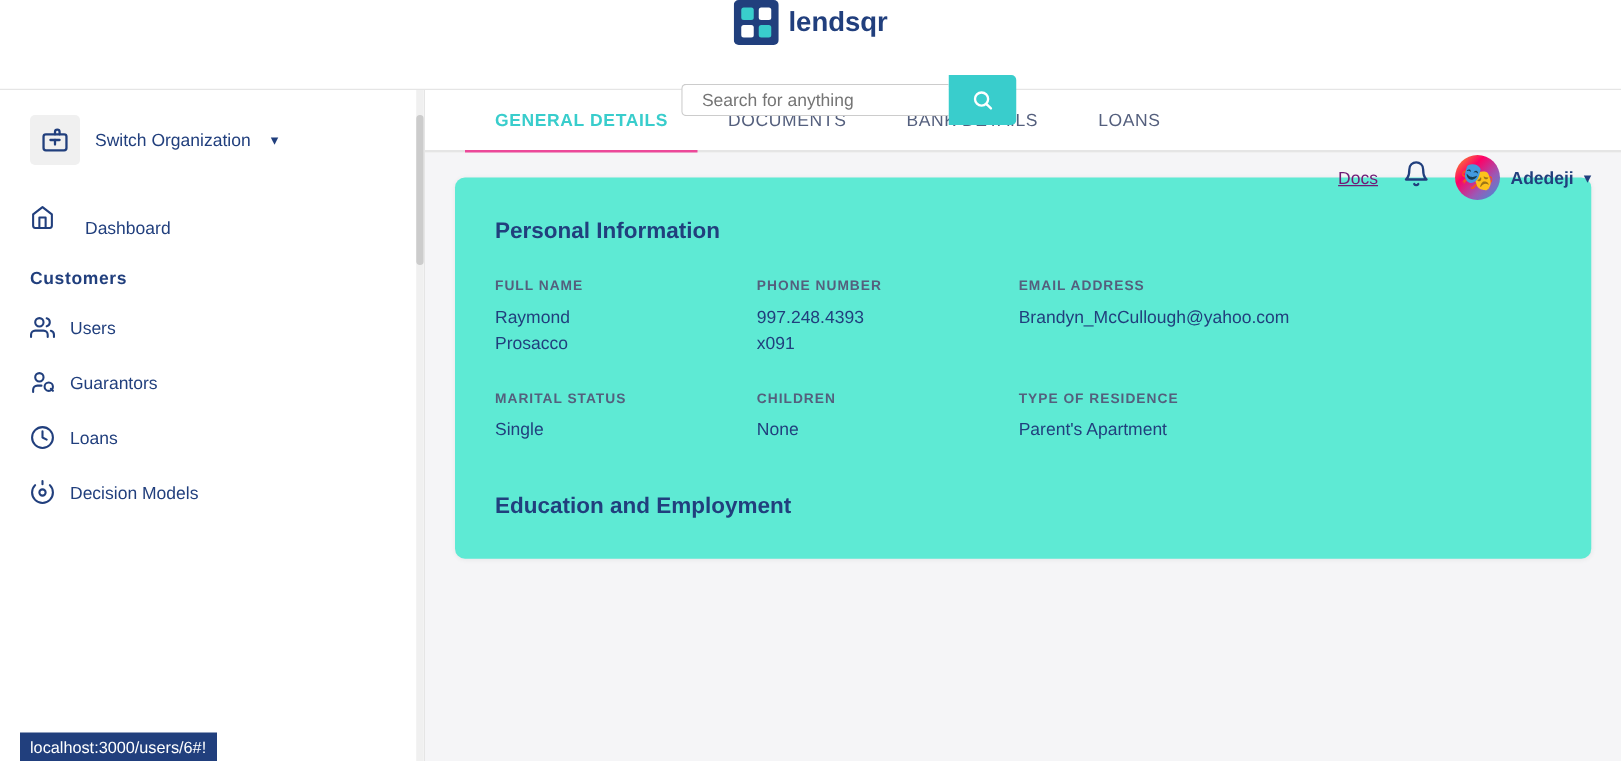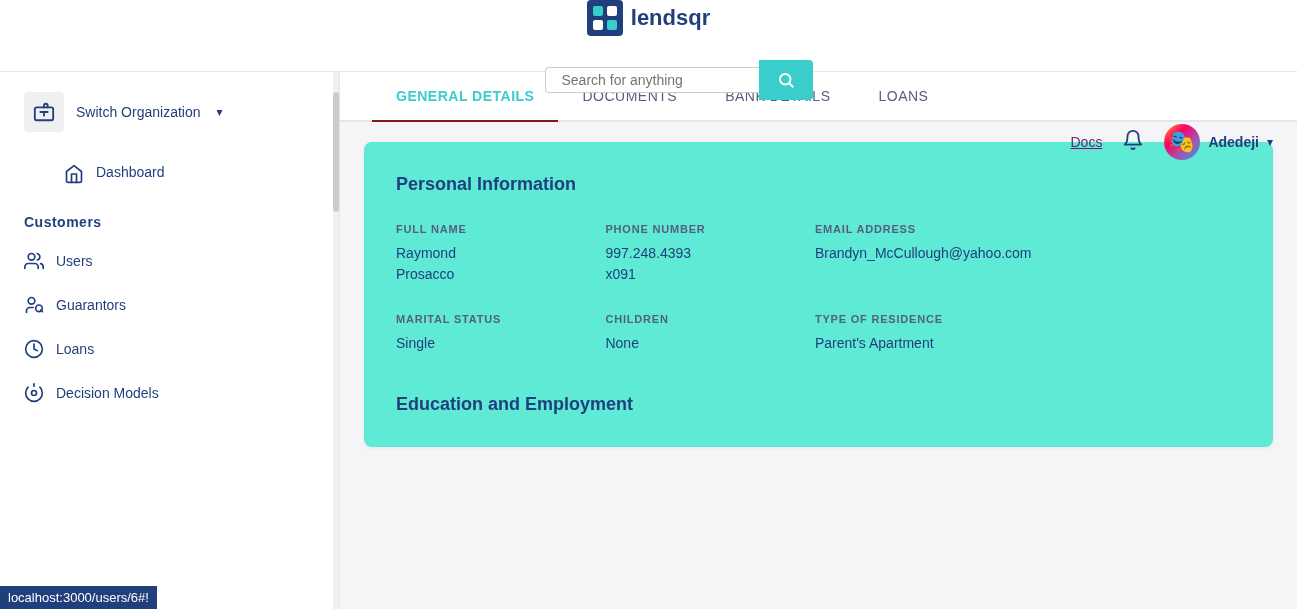--- a/index.html
+++ b/index.html
@@ -160,25 +160,24 @@
       color: #213f7d;
     }
     .switch-org-chevron {
       font-size: 12px;
       color: #213f7d;
       margin-left: 4px;
     }
 
     .dashboard-link {
       display: flex;
-      align-items: flex-start;
-      gap: 12px;
+      align-items: flex-end;
+      gap: 24px;
       padding: 12px 24px;
       cursor: pointer;
-      margin-left: 40px;
     }
     .dashboard-icon {
       font-size: 20px;
       color: #213f7d;
     }
     .dashboard-text {
       font-size: 14px;
       color: #213f7d;
     }
 
@@ -234,21 +233,21 @@
       color: #545f7d;
       cursor: pointer;
       border-bottom: 2px solid transparent;
       margin-bottom: -2px;
       font-weight: 500;
       letter-spacing: 0.5px;
       text-transform: uppercase;
     }
     .tab.active {
       color: #39cdcc;
-      border-bottom: 2px solid #7f1d1d;
+      border-bottom: 2px solid #ec4899;
       font-weight: 600;
     }
 
     
     .card {
       margin: 20px 24px;
       background: #5eead4;
       border-radius: 8px;
       padding: 32px;
       box-shadow: 0 1px 4px rgba(0,0,0,0.06);
@@ -288,21 +287,21 @@
       font-size: 18px;
       font-weight: 700;
       color: #213f7d;
       margin-top: 8px;
     }
 
     
     .status-bar {
       position: fixed;
       bottom: 0;
-      left: 0;
+      left: 16px;
       background: #213f7d;
       color: #fff;
       font-size: 13px;
       padding: 4px 8px;
       z-index: 100;
     }
   </style>
 </head>
 <body>
 

